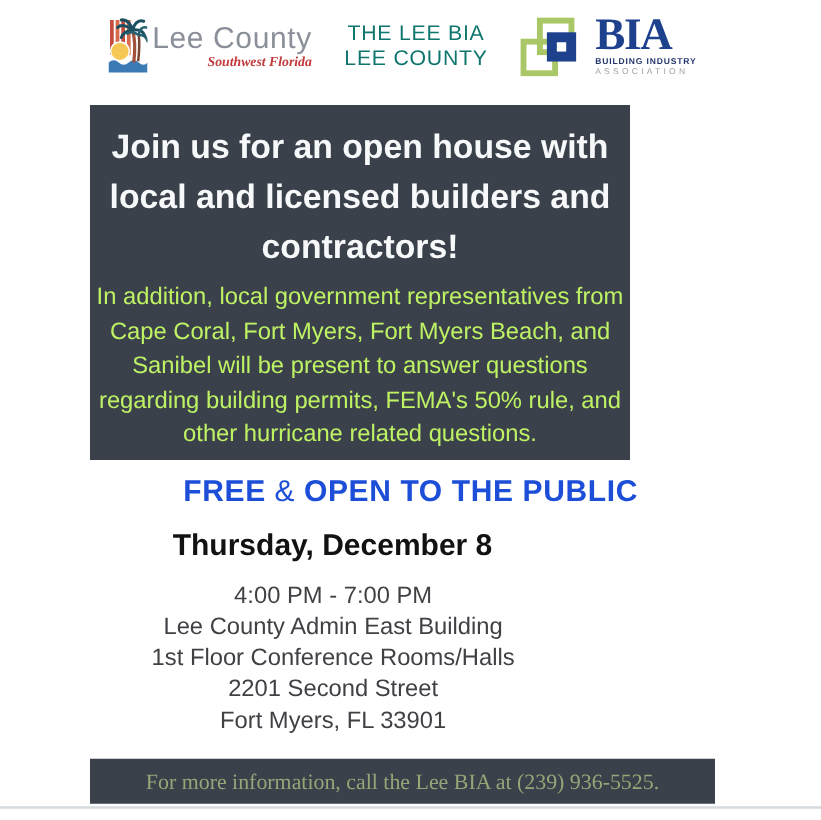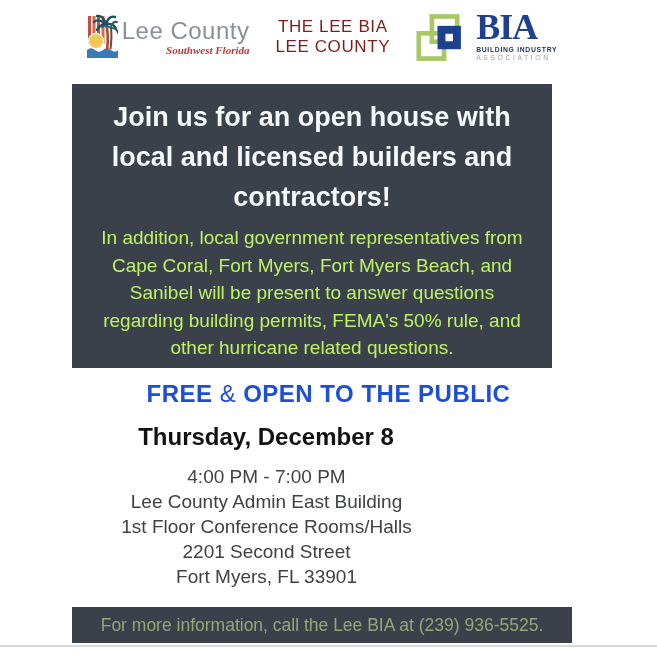--- a/index.html
+++ b/index.html
@@ -13,33 +13,33 @@
     position:absolute;top:10px;left:0;width:643px;
     display:flex;justify-content:center;align-items:center;gap:26px;
   }
   .lee-logo{display:flex;align-items:center;}
   .lee-emblem{width:32px;height:48px;flex:0 0 auto;}
   .lee-word{margin-left:4px;display:flex;flex-direction:column;}
   .lee-name{font-size:24px;color:#8a8f99;letter-spacing:.5px;line-height:1;}
   .lee-tag{font-family:"Liberation Serif", serif;font-style:italic;font-weight:700;
     font-size:11px;color:#c13a3c;text-align:right;margin-top:2px;line-height:1;}
   .partner{
-    text-align:center;font-size:17px;line-height:20px;color:#7f1d1d;
+    text-align:center;font-size:17px;line-height:20px;color:#0f766e;
     letter-spacing:.6px;white-space:nowrap;
   }
   .bia-logo{display:flex;align-items:flex-start;}
   .bia-mark{width:58px;height:52px;margin-top:2px;}
   .bia-text{display:flex;flex-direction:column;margin-left:2px;}
   .bia-acro{font-family:"Liberation Serif", serif;font-weight:700;font-size:36px;
     line-height:34px;color:#1e418e;letter-spacing:-1px;}
   .bia-l1{font-size:6.8px;font-weight:700;color:#22356b;letter-spacing:.7px;margin-top:2px;}
   .bia-l2{font-size:6.8px;color:#9ba1a9;letter-spacing:2.6px;margin-top:1px;}
   
   .hero{
-    position:absolute;left:72px;top:84px;width:480px;height:284px;
+    position:absolute;left:72px;top:84px;width:432px;height:284px;
     background:#3a414b;text-align:center;
   }
   .hero-headline{
     margin-top:13px;font-size:27px;font-weight:700;line-height:40px;color:#f7f8f9;
   }
   .hero-body{
     margin-top:7px;font-size:19px;line-height:27.5px;color:#bef264;
   }
   
   .free-line{
@@ -51,21 +51,21 @@
     position:absolute;top:423px;left:0;width:532px;text-align:center;
     font-size:24px;line-height:27px;font-weight:700;color:#121212;
   }
   .details{
     position:absolute;top:464px;left:0;width:533px;text-align:center;
     font-size:19px;line-height:25px;color:#3f4145;
   }
   
   .footer-bar{
     position:absolute;left:72px;top:607px;width:500px;height:36px;
-    background:#3a414b;text-align:center;
+    background:#3a414b;text-align:center;font-family:Liberation Serif, serif;
   }
   .footer-bar span{font-size:17.5px;line-height:36px;color:#95a678;}
   .bottom-rule{
     position:absolute;left:0;top:645px;width:657px;height:2px;background:#d5dade;
   }
 </style>
 </head>
 <body>
 
 <div class="header">

